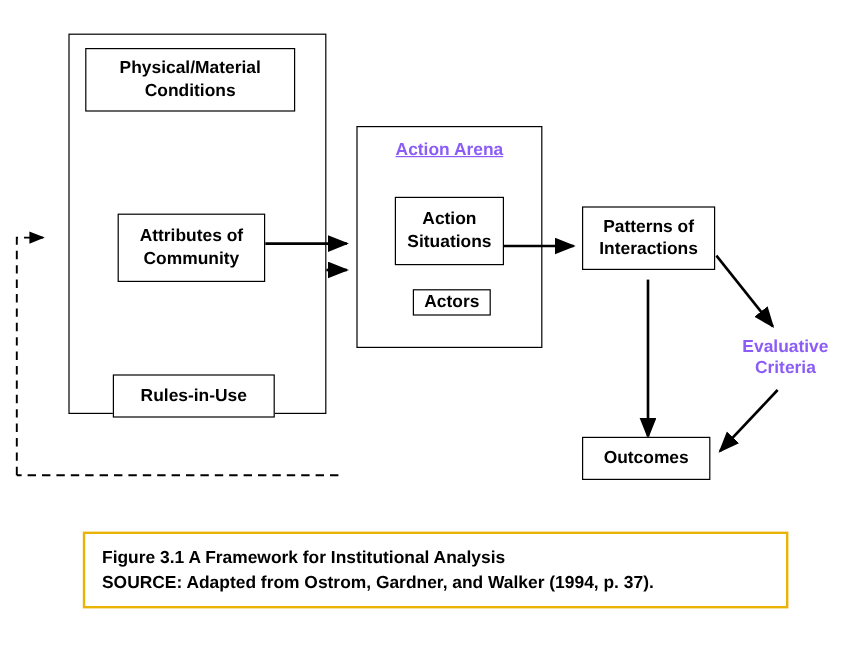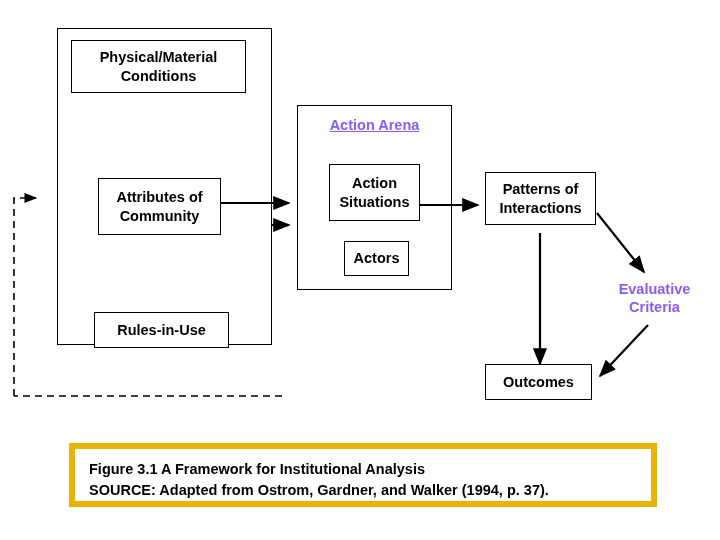--- a/index.html
+++ b/index.html
@@ -67,21 +67,21 @@
     font-size: 14.5px;
     font-weight: bold;
     color: #8b5cf6;
     text-decoration: underline;
     text-align: center;
     z-index: 3;
   }
   .caption-box {
     position: absolute;
     box-sizing: border-box;
-    border: 6px solid #eab308;
+    border: 2px solid #eab308;
     background: #ffffff;
     padding: 10px 14px 10px 14px;
     z-index: 3;
   }
   .caption-line {
     font-size: 14.5px;
     font-weight: bold;
     color: #000000;
     line-height: 1.45;
     white-space: nowrap;
@@ -138,21 +138,21 @@
 Conditions</div>
 
   <div class="node" style="left:98px; top:178px; width:123px; height:57px; white-space:pre-line;">Attributes of
 Community</div>
 
   <div class="node" style="left:94px; top:312px; width:135px; height:36px;">Rules-in-Use</div>
 
   <div class="node" style="left:329px; top:164px; width:91px; height:57px; white-space:pre-line;">Action
 Situations</div>
 
-  <div class="node" style="left:344px; top:241px; width:65px; height:35px;">Actors</div>
+  <div class="node" style="left:344px; top:241px; width:65px; height:22px;">Actors</div>
 
   <div class="node" style="left:485px; top:172px; width:111px; height:53px; white-space:pre-line;">Patterns of
 Interactions</div>
 
   <div class="plain" style="left:602px; top:272px; width:105px; height:52px; white-space:pre-line;">Evaluative
 Criteria</div>
 
   <div class="node" style="left:485px; top:364px; width:107px; height:36px;">Outcomes</div>
 
   <div class="caption-box" style="left:69px; top:443px; width:588px; height:64px;">

